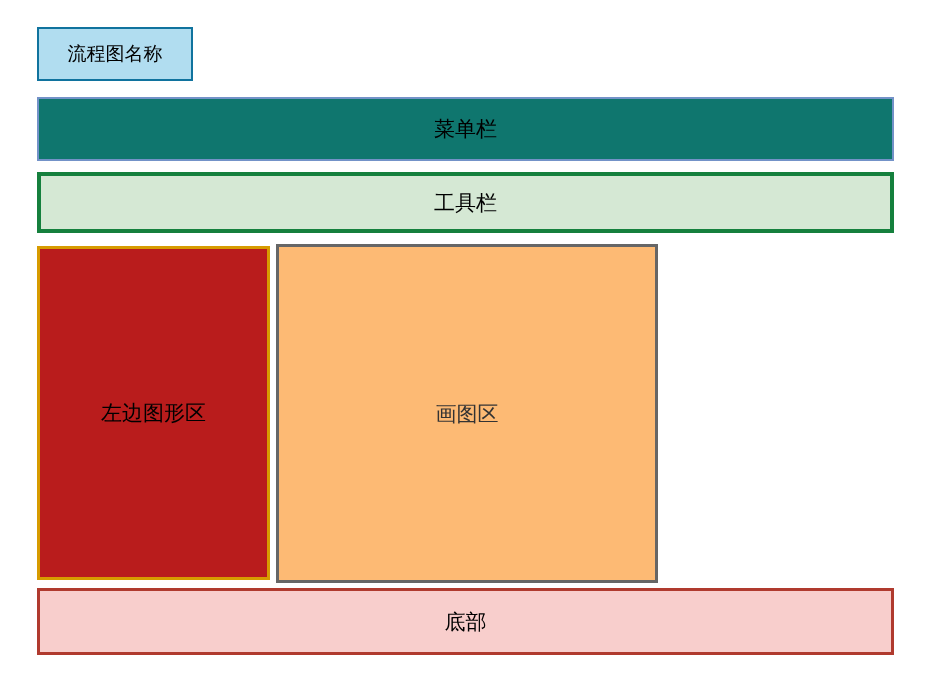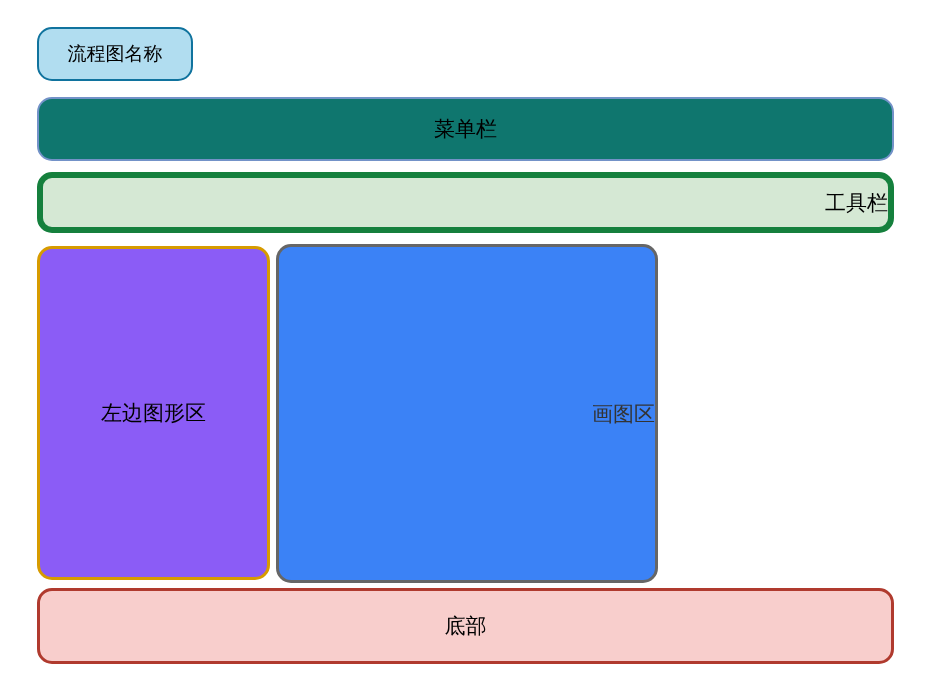--- a/index.html
+++ b/index.html
@@ -20,21 +20,20 @@
   }
   .box {
     position: absolute;
     box-sizing: border-box;
     display: flex;
     align-items: center;
     justify-content: center;
     color: #000000;
     text-align: center;
     line-height: 1.2;
-    border-radius: 15px;
   }
 
   
   #title-box {
     left: 37px;
     top: 27px;
     width: 156px;
     height: 54px;
     background: #b1ddf0;
     border: 2px solid #10739e;
@@ -52,66 +51,64 @@
     font-size: 21px;
   }
 
   
   #tool-bar {
     left: 37px;
     top: 172px;
     width: 857px;
     height: 61px;
     background: #d5e8d4;
-    border: 6px solid #15803d;
+    border: 4px solid #15803d;
     font-size: 21px;
-    justify-content: flex-end;
   }
 
   
   #left-panel {
     left: 37px;
     top: 246px;
     width: 233px;
     height: 334px;
-    background: #8b5cf6;
+    background: #b91c1c;
     border: 3px solid #d79b00;
     font-size: 21px;
   }
 
   
   #canvas-area {
     left: 276px;
     top: 244px;
     width: 382px;
     height: 339px;
-    background: #3b82f6;
+    background: #fdba74;
     border: 3px solid #666666;
     font-size: 21px;
     color: #333333;
-    justify-content: flex-end;
   }
 
   
   #right-panel {
     left: 662px;
     top: 246px;
     width: 232px;
     height: 334px;
     background: #ffe6cc;
     border: 3px solid #d79b00;
     font-size: 21px;
   }
 
   
   #bottom-bar {
     left: 37px;
     top: 588px;
     width: 857px;
-    height: 76px;
+    height: 67px;
     background: #f8cecc;
     border: 3px solid #b03a2e;
     font-size: 21px;
   }
 </style>
 </head>
 <body>
 
 <div id="wireframe">
 

